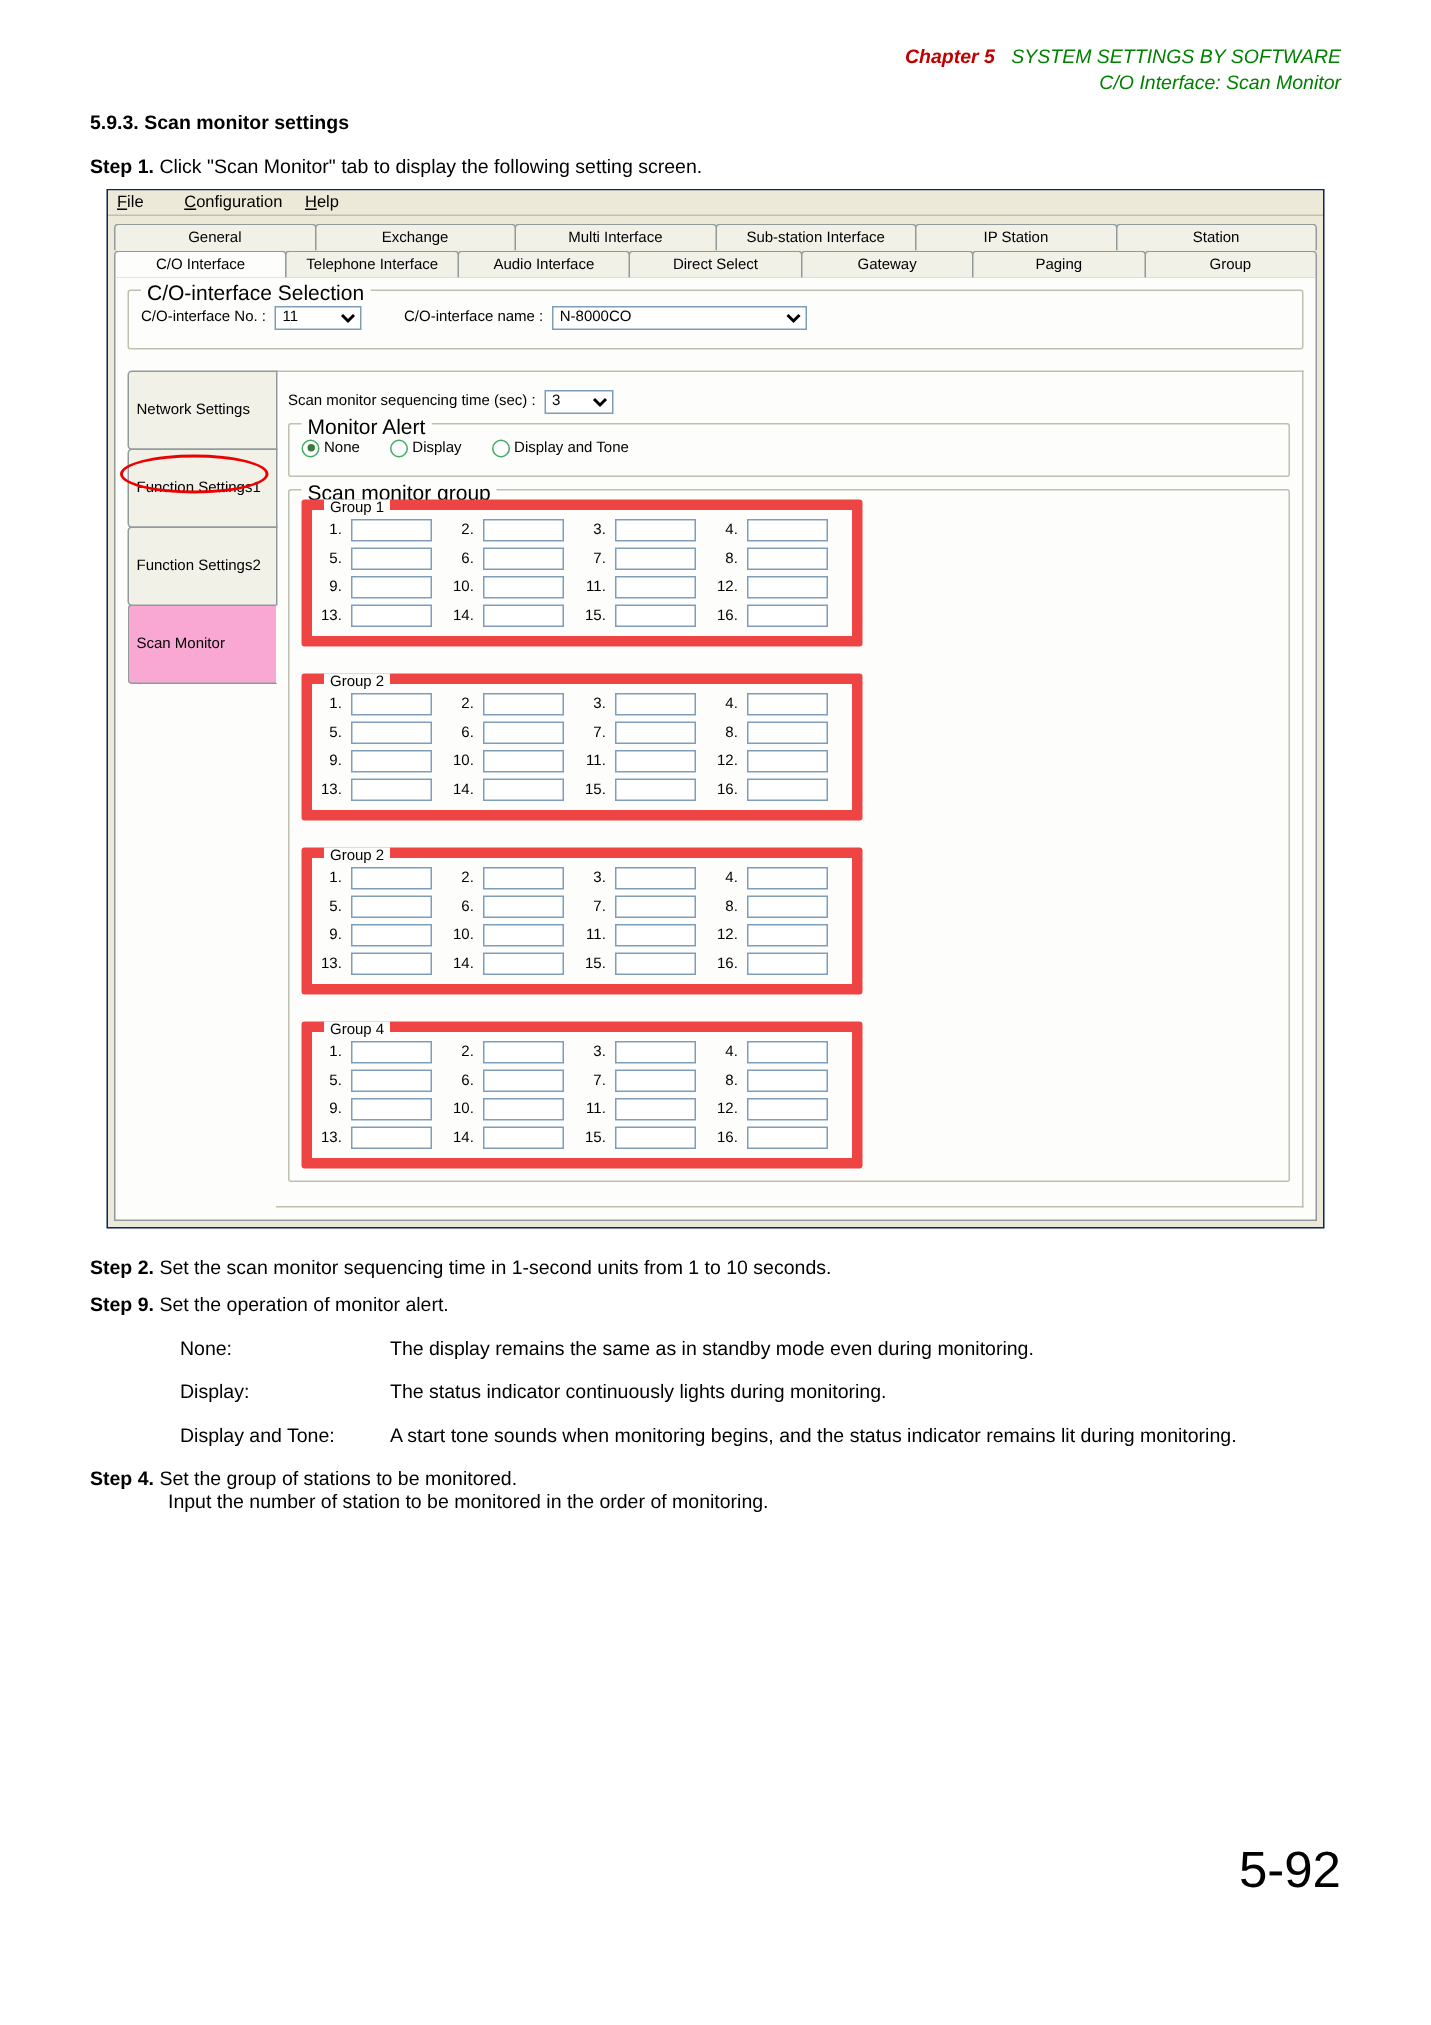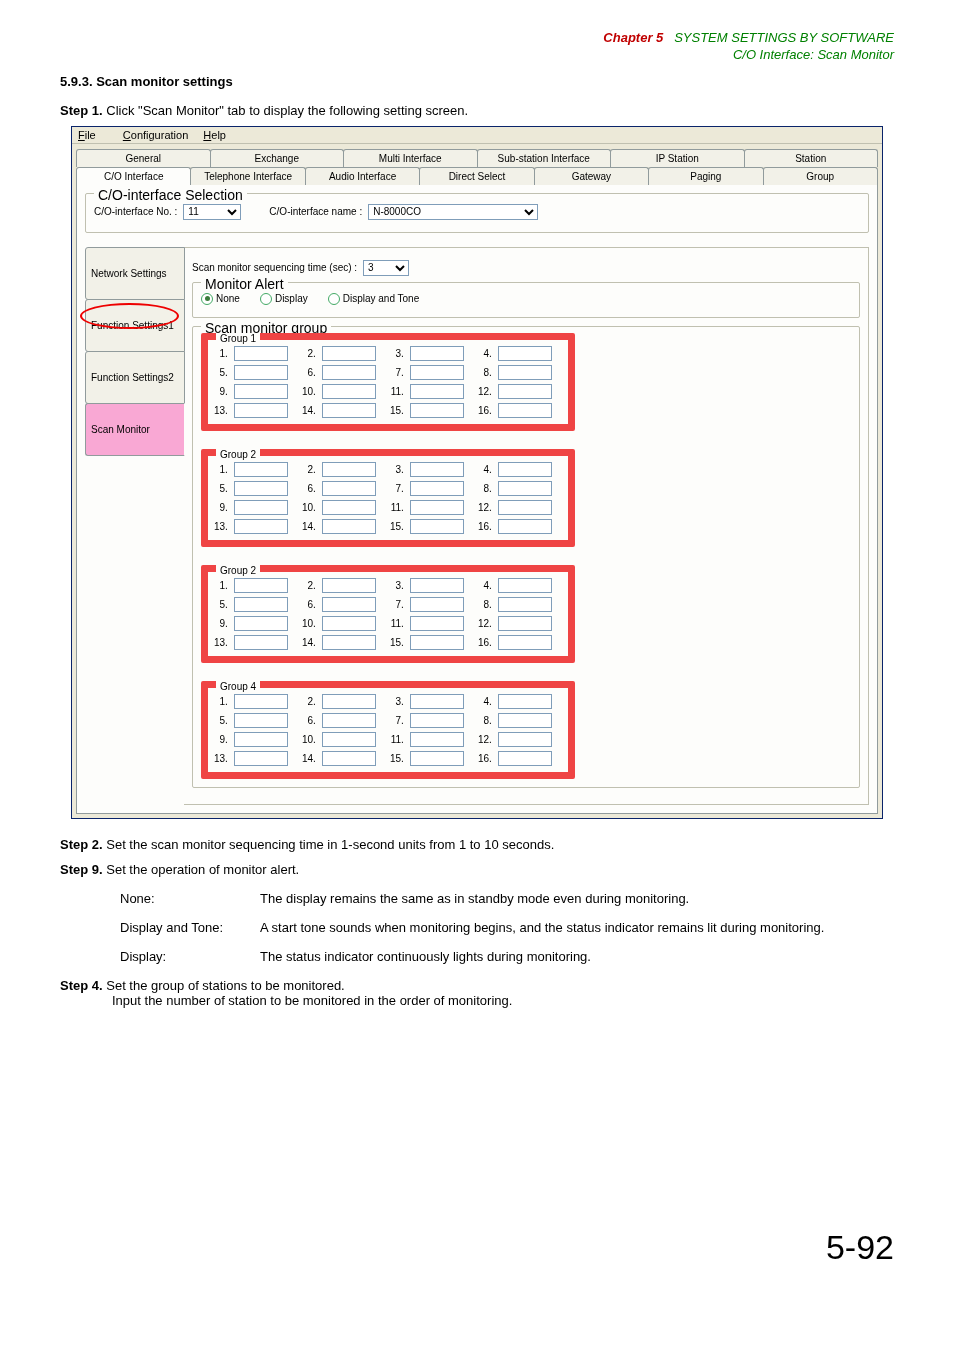--- a/index.html
+++ b/index.html
@@ -386,26 +386,26 @@
     <b>Step 9.</b>
     <span>Set the operation of monitor alert.</span>
   </div>
 
   <div class="defs">
     <div class="drow">
       <div class="dk">None:</div>
       <div>The display remains the same as in standby mode even during monitoring.</div>
     </div>
     <div class="drow">
+      <div class="dk">Display:</div>
+      <div>The status indicator continuously lights during monitoring.</div>
+    </div>
+    <div class="drow">
       <div class="dk">Display and Tone:</div>
       <div>A start tone sounds when monitoring begins, and the status indicator remains lit during monitoring.</div>
-    </div>
-    <div class="drow">
-      <div class="dk">Display:</div>
-      <div>The status indicator continuously lights during monitoring.</div>
     </div>
   </div>
 
   <div class="step">
     <b>Step 4.</b>
     <span>Set the group of stations to be monitored.</span><br>
     <span style="display:inline-block; margin-left:52px;">Input the number of station to be monitored in the order of monitoring.</span>
   </div>
 
   <div class="bignum">5-92</div>

